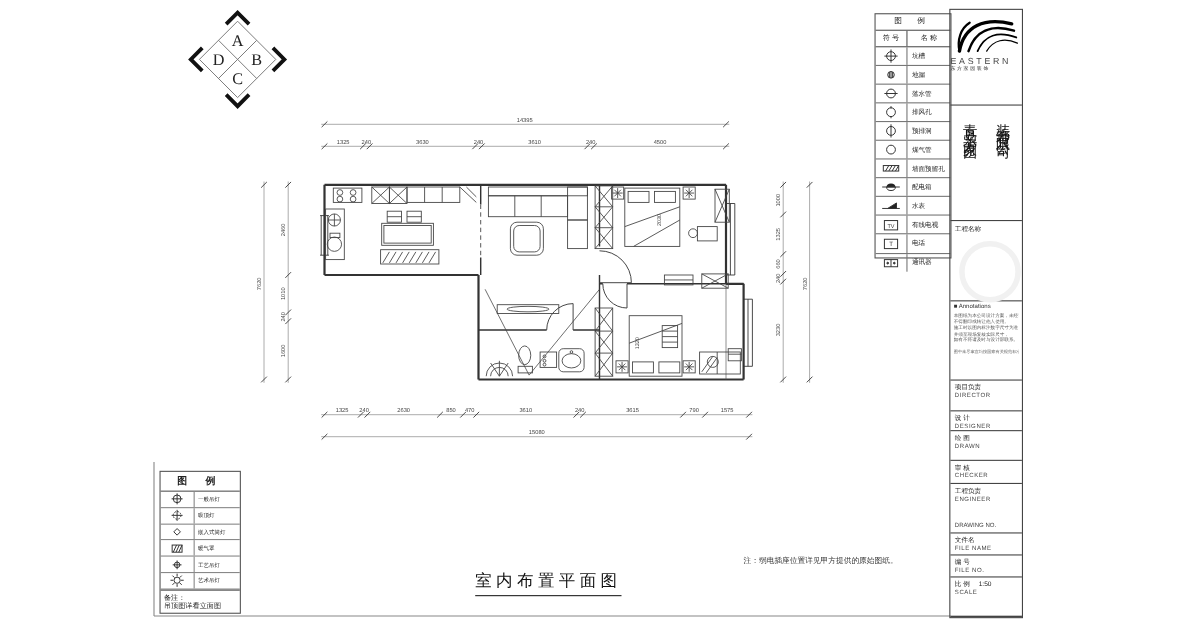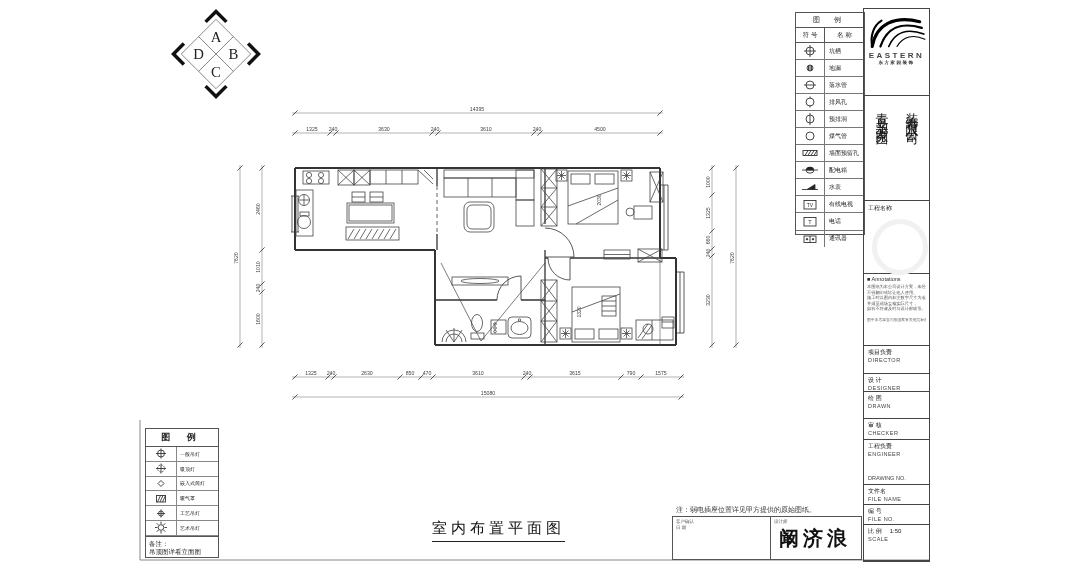--- a/index.html
+++ b/index.html
@@ -23,21 +23,21 @@
   #legend-left{left:145px;top:428px;width:72px;height:128px;border:1px solid #555;font-size:6px;}
   #legend-left .hdr{height:17px;line-height:17px;text-align:center;border-bottom:1px solid #555;
                     letter-spacing:7px;font-size:9px;font-weight:bold;}
   .ll-row{height:13.8px;display:flex;align-items:center;border-bottom:1px solid #888;}
   .ll-row .sym{width:30px;display:flex;justify-content:center;border-right:1px solid #888;align-self:stretch;align-items:center;}
   .ll-row .lbl{padding-left:3px;font-size:5px;white-space:nowrap;}
   #legend-left .note{padding:3px 3px 0 3px;font-size:6.5px;line-height:8px;border-top:1px solid #555;}
   
   #titleblock{left:863px;top:8px;width:65px;height:552px;border:1px solid #444;}
   #titleblock .sec{border-bottom:1px solid #444;position:relative;box-sizing:border-box;}
-  #tb-logo{height:87px;text-align:center;padding-top:2px;font-weight:bold;}
+  #tb-logo{height:87px;text-align:left;padding-top:2px;}
   #tb-logo .nm{font-size:8px;letter-spacing:2.5px;color:#444;margin-top:-2px;}
   #tb-logo .sb{font-size:4.5px;letter-spacing:1.5px;color:#333;}
   #tb-company{height:105px;display:flex;justify-content:center;gap:12px;padding-top:6px;}
   .vcol{writing-mode:vertical-rl;text-orientation:upright;font-family:"Liberation Serif",serif;
         font-size:13px;letter-spacing:4px;color:#111;}
   #tb-project{height:73px;}
   #tb-project .lab{font-size:6px;padding:3px 0 0 4px;}
   #tb-project .stamp{position:absolute;left:8px;top:18px;width:46px;height:46px;border:5px solid #f1f1f1;border-radius:50%;}
   #tb-anno{height:72px;padding:2px 3px;box-sizing:border-box;}
   #tb-anno .at{font-size:5.5px;color:#333;margin-bottom:2px;}
@@ -616,24 +616,14 @@
       </div>
     <div class="note">
       <span>备注：</span><br>
       <span>吊顶图详看立面图</span>
     </div>
   </div>
 
   <div class="abs" id="plan-title">室内布置平面图</div>
   <div class="abs" id="plan-note">注：弱电插座位置详见甲方提供的原始图纸。</div>
 
-  <div class="abs" id="sig-row">
-    <div id="sig-left">
-      <div>客户确认</div>
-      <div>日  期</div>
-    </div>
-    <div id="sig-right">
-      <div class="tl">设计师</div>
-      <div id="signature">阚济浪</div>
-    </div>
-  </div>
 
 </div>
 
 </body></html>

